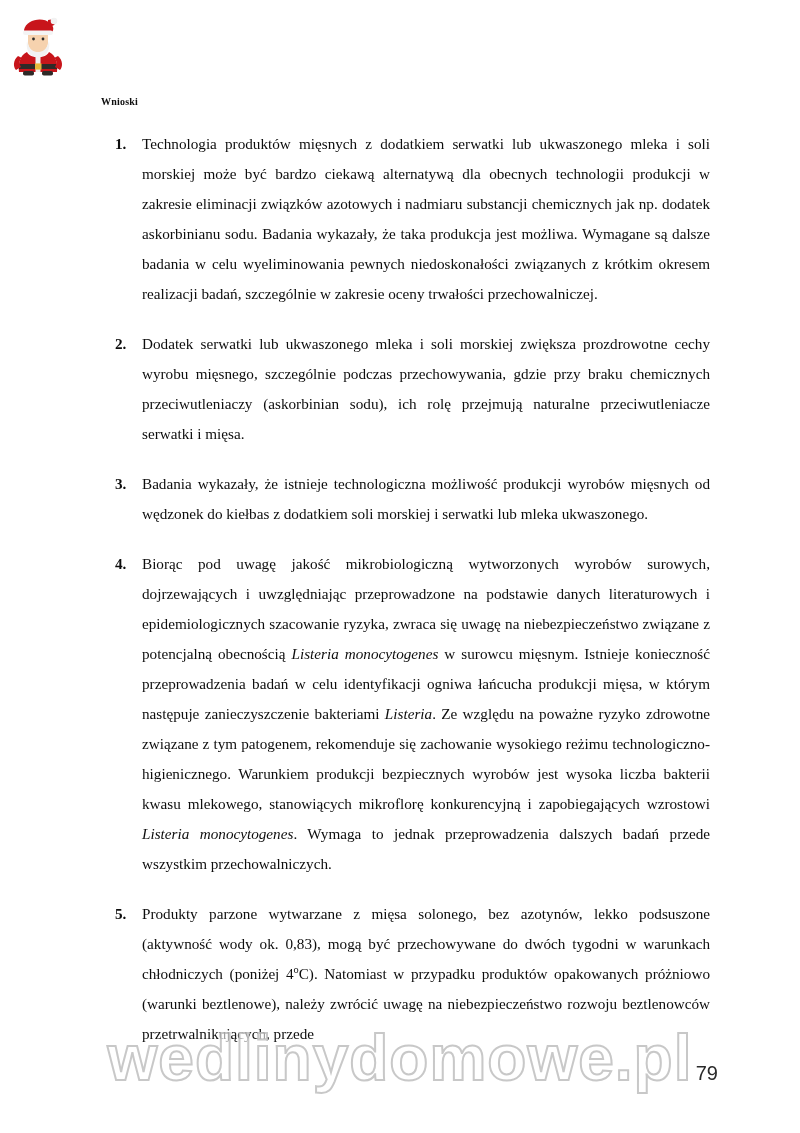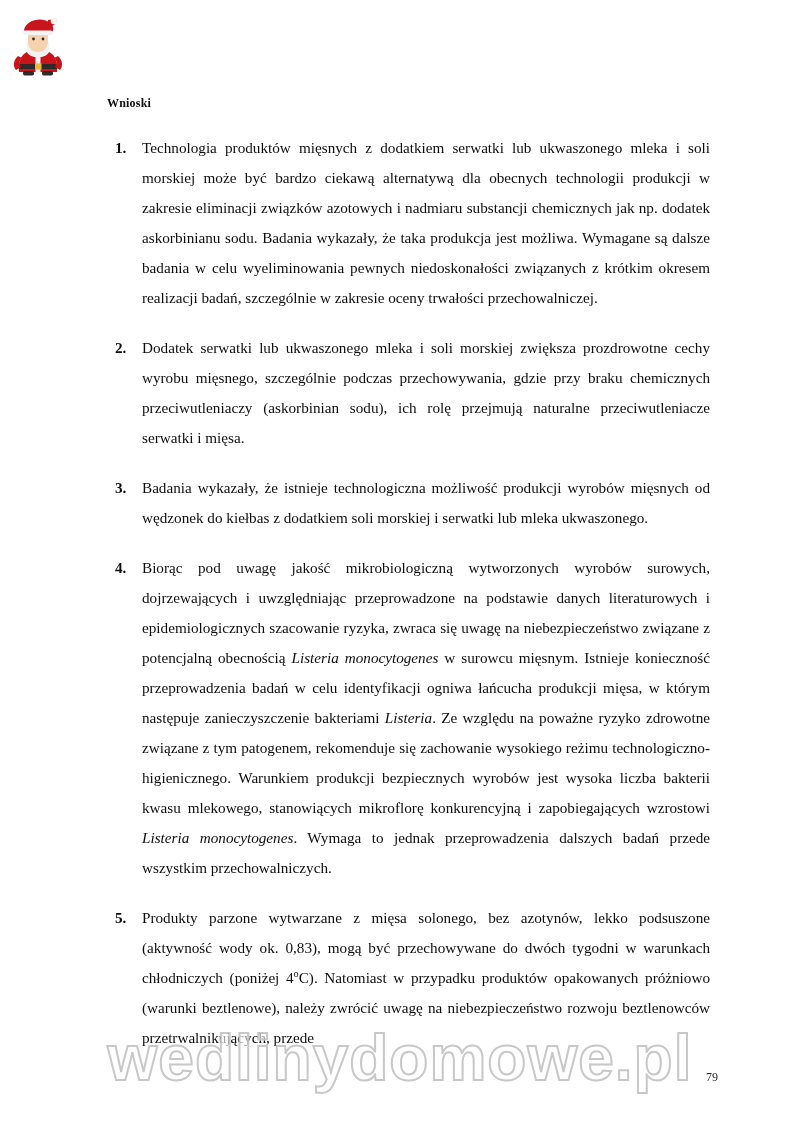--- a/index.html
+++ b/index.html
@@ -36,23 +36,23 @@
   .content {
     position: absolute;
     left: 95px;
     top: 96px;
     width: 615px;
   }
 
   .heading {
     font-family: "Liberation Serif", serif;
     font-weight: bold;
-    font-size: 12px;
+    font-size: 10px;
     color: #0e0e0e;
-    margin: 0 0 22px 12px;
+    margin: 0 0 22px 6px;
     letter-spacing: 0.2px;
   }
 
   ol.list {
     margin: 0;
     padding: 0;
     list-style: none;
   }
 
   ol.list > li {
@@ -103,22 +103,22 @@
     -webkit-text-stroke: 2px rgba(190,190,190,0.85);
     text-shadow: 0 1px 0 rgba(255,255,255,0.6);
     pointer-events: none;
     white-space: nowrap;
   }
 
   .page-number {
     position: absolute;
     right: 82px;
     bottom: 48px;
-    font-family: Liberation Serif, serif;
-    font-size: 12px;
+    font-family: Liberation Sans, sans-serif;
+    font-size: 20px;
     color: #2a2a2a;
   }
 </style>
 </head>
 <body>
 
 <div class="page">
 
   <div class="santa-logo">
     <svg viewBox="0 0 56 62" width="56" height="62" xmlns="http://www.w3.org/2000/svg">

